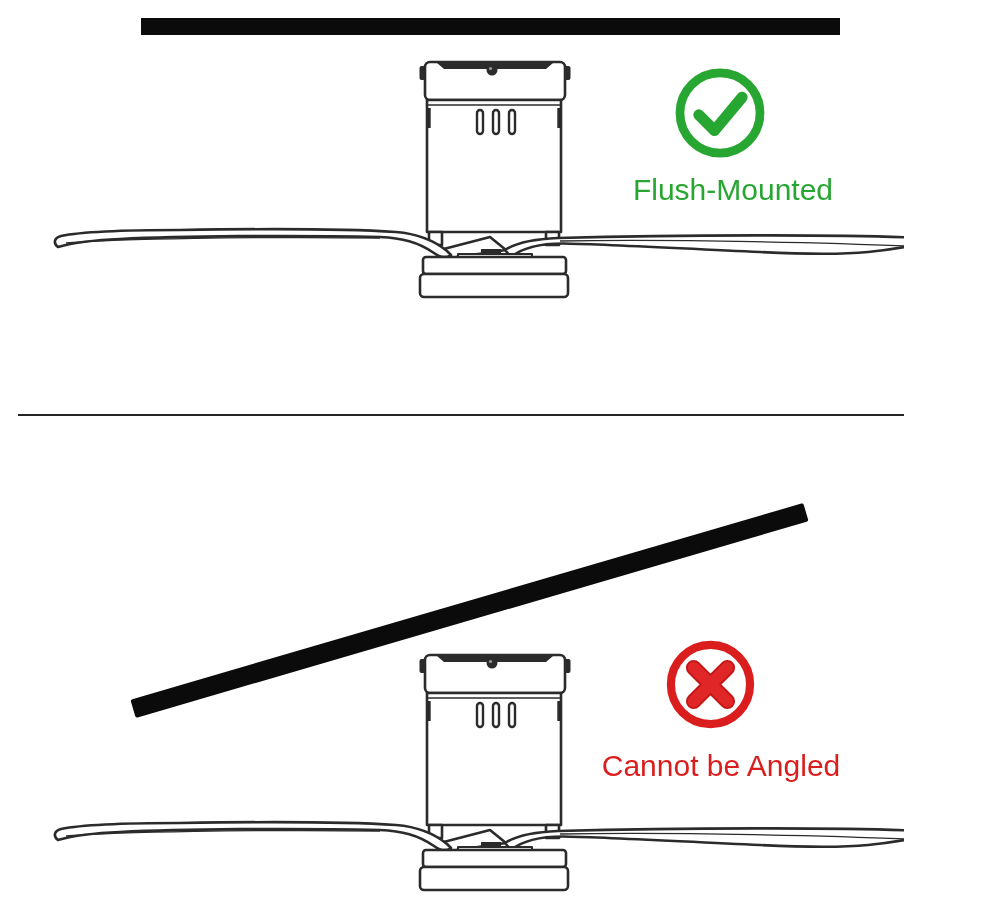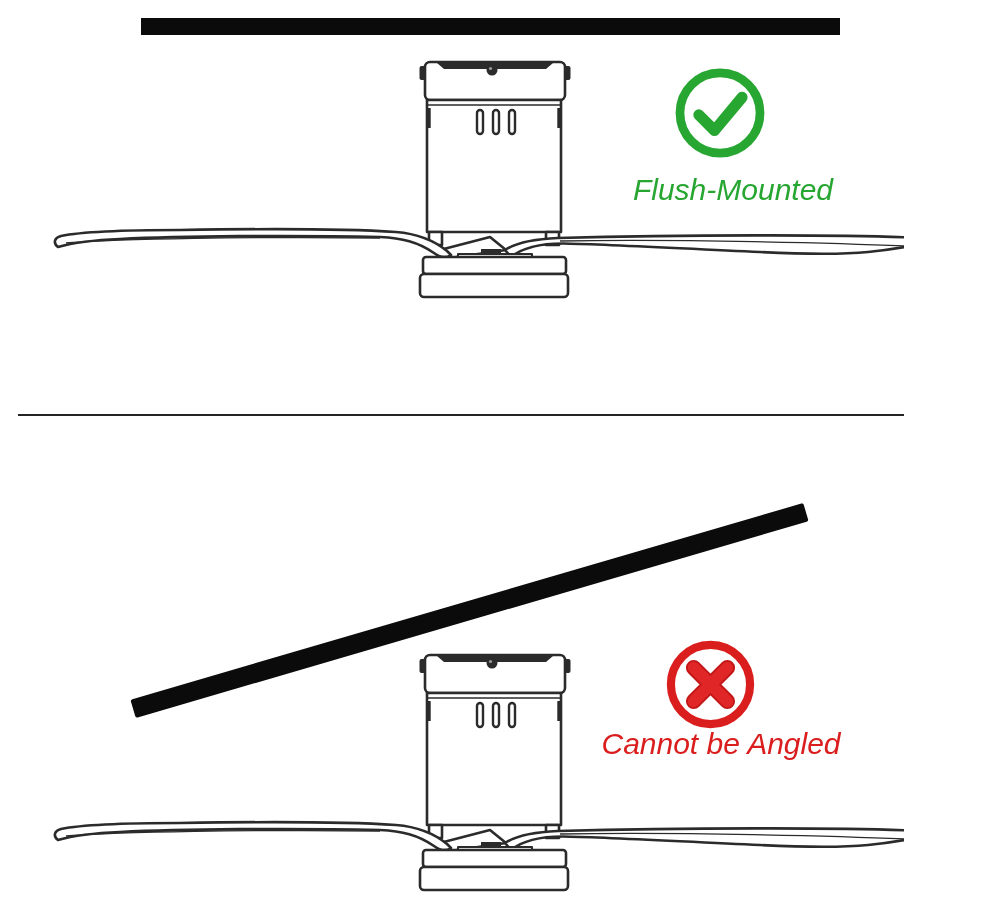--- a/index.html
+++ b/index.html
@@ -5,40 +5,40 @@
   :root{
     --background:#ffffff;
     --bar-black:#0b0b0b;
     --line-art:#2b2b2b;
     --success-green:#28a632;
     --error-red:#da1e1e;
   }
   html,body{margin:0;padding:0;background:#fff;}
   .canvas{
     position:relative;width:904px;height:912px;background:var(--background);
-    font-family:"Liberation Sans", sans-serif;overflow:hidden;font-style:italic;
+    font-family:"Liberation Sans", sans-serif;overflow:hidden;
   }
   .ceiling-bar{position:absolute;background:var(--bar-black);}
   .ceiling-bar.flat{left:141px;top:18px;width:699px;height:17px;}
   .ceiling-bar.angled{
     left:119px;top:601px;width:701px;height:19px;
     transform:rotate(-16.3deg);transform-origin:center center;border-radius:2px;
   }
   .fan{position:absolute;left:0;width:990px;height:260px;}
   .fan-top{top:50px;}
   .fan-bottom{top:643px;}
   .badge{position:absolute;}
   .badge.check{left:674px;top:67px;width:92px;height:92px;}
   .badge.cross{left:665px;top:639px;width:91px;height:91px;}
   .label{
     position:absolute;transform:translateX(-50%);white-space:nowrap;
     font-size:30px;line-height:1.05;letter-spacing:0px;
   }
   .label.green{left:733px;top:174px;color:var(--success-green);}
-  .label.red{left:721px;top:728px;color:var(--error-red);text-align:right;}
+  .label.red{left:721px;top:750px;color:var(--error-red);text-align:right;}
   .divider{position:absolute;left:18px;top:414px;width:954px;height:2px;background:#242424;}
   
   .ink{stroke:var(--line-art);fill:#ffffff;stroke-width:2.6;stroke-linejoin:round;}
   .ink-thin{stroke:var(--line-art);fill:none;stroke-width:1.3;}
   .dark{fill:var(--line-art);stroke:none;}
 </style>
 </head>
 <body>
 
 <div class="canvas">

